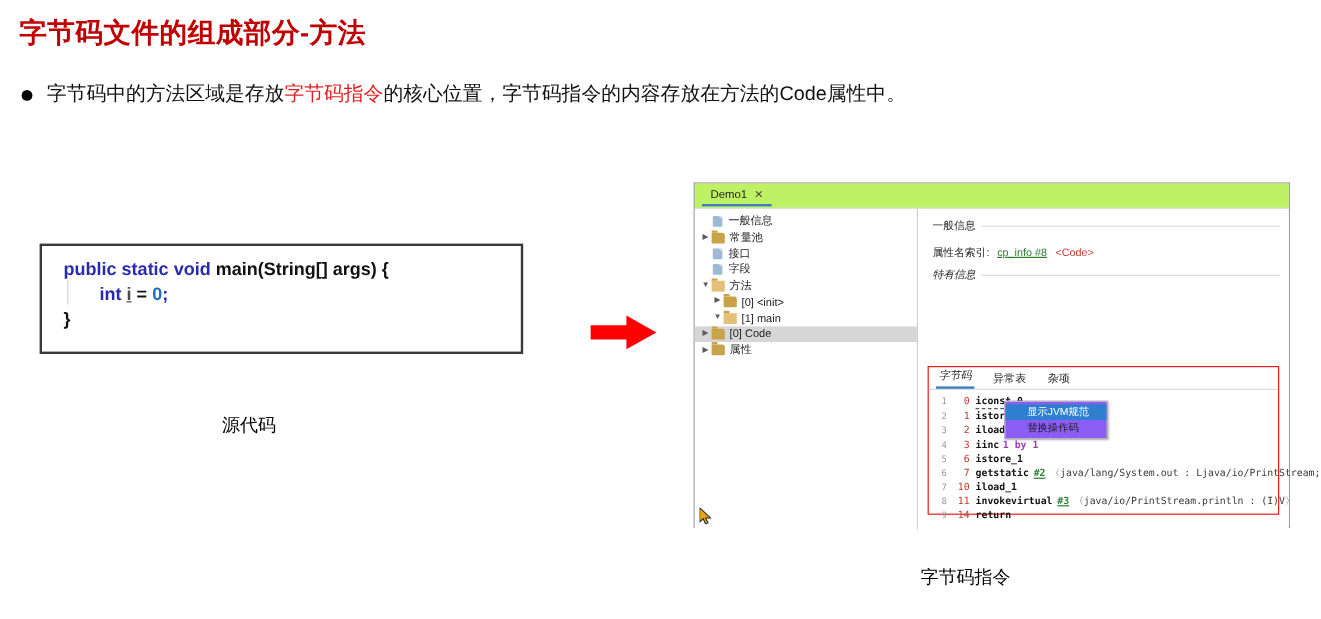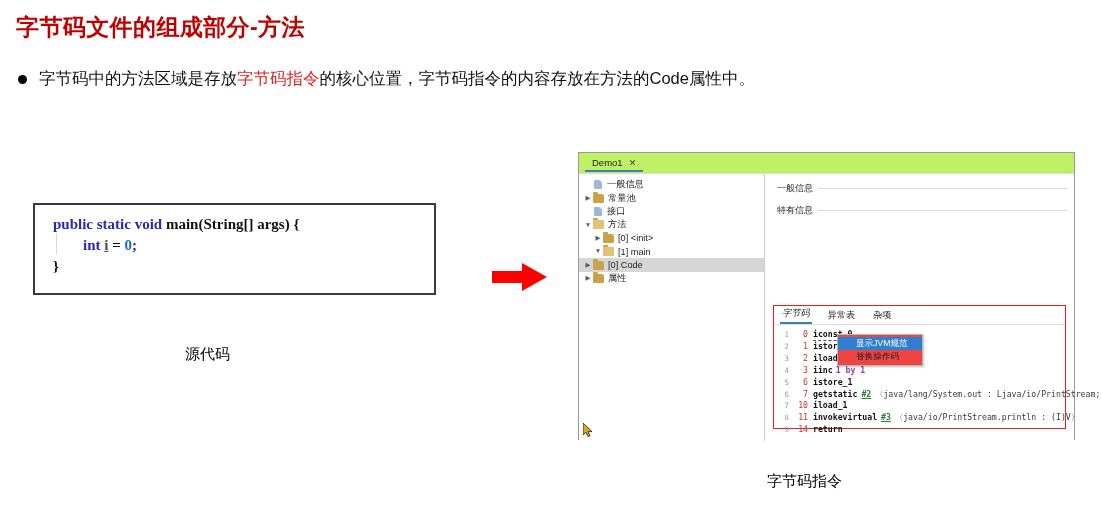--- a/index.html
+++ b/index.html
@@ -54,21 +54,21 @@
   #source-code-panel {
     position: absolute;
     left: 33px;
     top: 203px;
     width: 403px;
     height: 92px;
     border: 2px solid #3a3a3a;
     background: #ffffff;
     box-sizing: border-box;
     padding: 9px 0 0 18px;
-    font-family: Liberation Serif, serif;
+    font-family: Liberation Sans, sans-serif;
     font-size: 15px;
     font-weight: bold;
     line-height: 21px;
   }
   #source-code-panel .kw      { color: #2a2ab0; }
   #source-code-panel .plain   { color: #111; }
   #source-code-panel .num     { color: #1a6fc4; }
   #source-code-panel .var     { color: #4a4a4a; text-decoration: underline; }
   #source-code-panel .hlvar   { background: #f6eec4; }
   .code-line { white-space: pre; }
@@ -274,21 +274,21 @@
   .bc-desc { color: #3a3a3a; margin-left: 4px; font-weight: normal; }
   .bc-arg { color: #9a3fb5; font-weight: bold; margin-left: 3px; }
   .bc-line.first .bc-op { border-bottom: 1px dashed #555; }
 
   
   #context-menu {
     position: absolute;
     left: 63px;
     top: 9px;
     width: 84px;
-    background: #ef4444;
+    background: #8b5cf6;
     border: 1px solid #b6b6b6;
     box-shadow: 1px 1px 2px rgba(0,0,0,.25);
     z-index: 40;
     padding: 2px 0;
   }
   .ctx-item {
     height: 13px;
     line-height: 13px;
     font-size: 8.6px;
     padding-left: 18px;
@@ -368,20 +368,25 @@
         <span class="tw">▶</span>
         <span class="ic ic-folder"></span>
         <span>常量池</span>
       </div>
       <div class="tree-row t-ind-1">
         <span class="tw empty"></span>
         <span class="ic ic-doc"></span>
         <span>接口</span>
       </div>
       <div class="tree-row t-ind-1">
+        <span class="tw empty"></span>
+        <span class="ic ic-doc"></span>
+        <span>字段</span>
+      </div>
+      <div class="tree-row t-ind-1">
         <span class="tw">▼</span>
         <span class="ic ic-folder-open"></span>
         <span>方法</span>
       </div>
       <div class="tree-row t-ind-2">
         <span class="tw">▶</span>
         <span class="ic ic-folder"></span>
         <span>[0] &lt;init&gt;</span>
       </div>
       <div class="tree-row t-ind-2">
@@ -412,23 +417,28 @@
         <i></i>
         <i></i>
     </div>
 
     <div id="ide-detail">
       <div class="sec-head">
         <span>一般信息</span>
         <span class="rule"></span>
       </div>
 
-
-
-      <div class="sec-head" style="margin-top:0;">
+      <div class="prop-row">
+        <span class="prop-label">属性名索引:</span>
+        <span class="prop-link">cp_info #8</span>
+        <span class="prop-red">&lt;Code&gt;</span>
+      </div>
+
+
+      <div class="sec-head" style="margin-top:0;font-style:italic;">
         <span>特有信息</span>
         <span class="rule"></span>
       </div>
 
       <div id="bytecode-box">
         <div id="bytecode-tabs">
           <div class="bc-tab active">字节码</div>
           <div class="bc-tab">异常表</div>
           <div class="bc-tab">杂项</div>
         </div>

